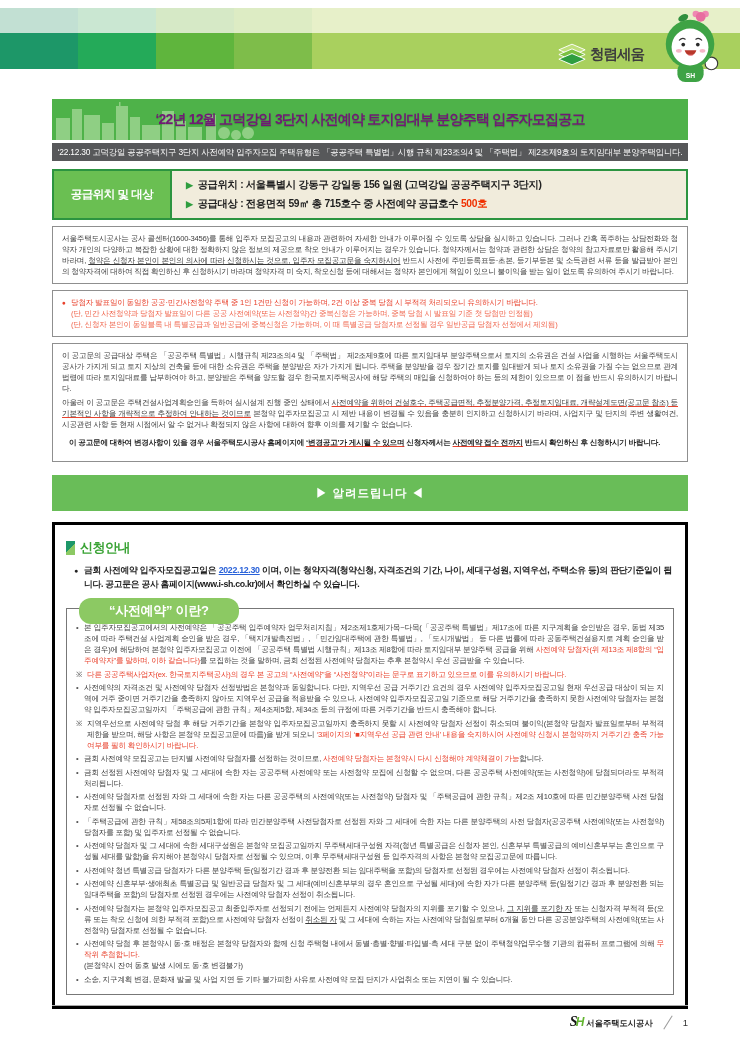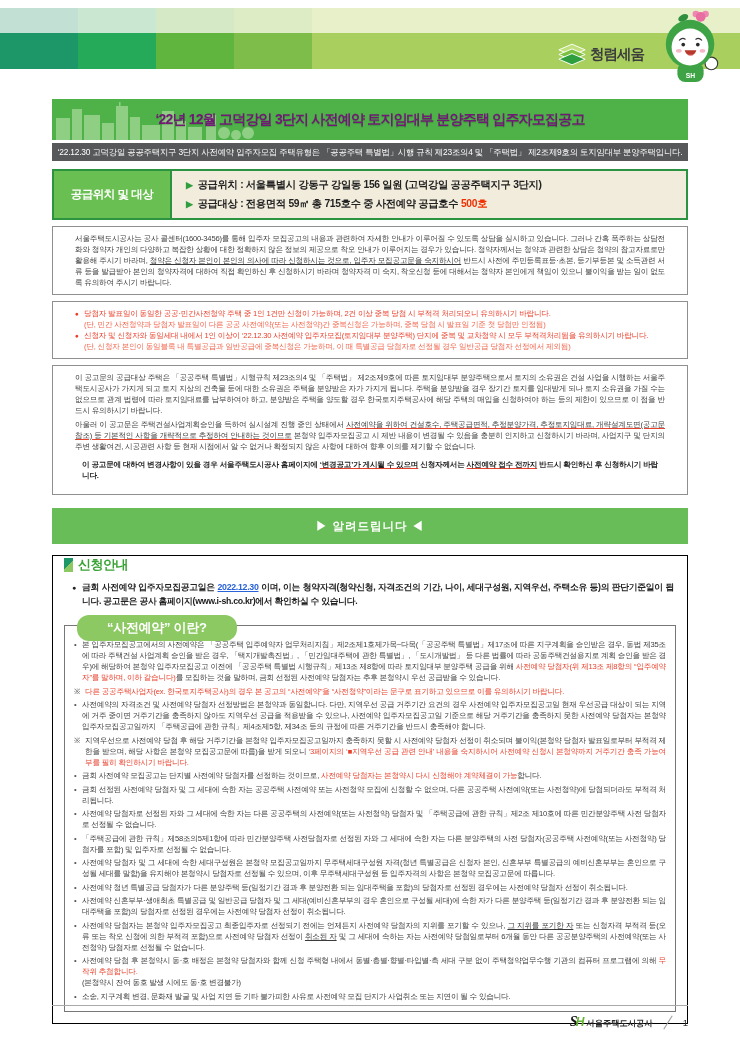--- a/index.html
+++ b/index.html
@@ -28,21 +28,21 @@
 
   
   .supply{margin:8px 52px 0;display:flex;border:2px solid #2c9440;}
   .supply-h{width:116px;flex:none;background:#6abf52;color:#fff;font-weight:bold;font-size:11.5px;
             display:flex;align-items:center;justify-content:center;border-right:2px solid #2c9440;letter-spacing:-0.5px;}
   .supply-b{flex:1;background:#f1ecdc;padding:7px 8px 7px 14px;display:flex;flex-direction:column;gap:5px;}
   .supply-row{font-size:10.3px;font-weight:bold;color:#222;letter-spacing:-0.3px;}
   .arrow{color:#2f9e3f;margin-right:5px;font-size:9px;}
 
   
-  .box{margin:6px 52px 0;border:1px solid #8f8f8f;padding:6px 22px;font-size:7.6px;line-height:1.45;
+  .box{margin:6px 52px 0;border:1px solid #8f8f8f;padding:6px 9px;font-size:7.6px;line-height:1.45;
        color:#3b3b3b;text-align:justify;letter-spacing:-0.2px;}
   .warning{color:#e8412c;}
   .wline{display:flex;}
   .wmk{flex:none;width:9px;font-size:6.5px;padding-top:1px;}
   .windent{padding-left:9px;}
   .notice p{margin:0 0 3px;}
   .notice p:last-child{margin:7px;}
   .notice .boldp{font-weight:bold;color:#1f1f1f;}
 
   
@@ -52,21 +52,21 @@
   .red-lt{color:#f0674f;}
   .red-bright{color:#f03000;}
   .blue-ul{color:#2a62d9;text-decoration:underline;}
   .block{display:block;}
 
   
   .banner{margin:13px 52px 0;height:36px;background:#69bd58;color:#fff;font-weight:bold;font-size:11.5px;
           display:flex;align-items:center;justify-content:center;letter-spacing:1px;}
 
   
-  .guide{margin:11px 52px 12px;border:1px solid #000000;padding:0 11px 11px;}
+  .guide{margin:11px 52px 12px;border:3px solid #000000;padding:14px 11px 11px;}
   .guide-head{display:flex;align-items:center;gap:5px;margin-bottom:6px;}
   .hd-bar{width:9px;height:14px;background:linear-gradient(135deg,#1d9768 0 52%,#8cc963 52% 100%);}
   .guide-title{color:#3aa335;font-weight:bold;font-size:13px;letter-spacing:-0.5px;}
   .gintro{display:flex;font-size:8.8px;font-weight:bold;color:#222;line-height:1.6;padding:0 2px 0 8px;
           letter-spacing:-0.3px;text-align:justify;}
   .gintro .mk{flex:none;width:10px;font-size:7px;padding-top:2px;}
 
   .pillbox{position:relative;border:1px solid #777;margin-top:17px;padding:13px 9px 7px;}
   .pill{position:absolute;top:-11px;left:12px;background:#8cc963;color:#fff;font-weight:bold;
         font-size:13px;padding:4px 30px;border-radius:12px;letter-spacing:-0.3px;}
@@ -174,24 +174,20 @@
   <div class="box"><span>서울주택도시공사는 공사 콜센터(1600-3456)를 통해 입주자 모집공고의 내용과 관련하여 자세한 안내가 이루어질 수 있도록 상담을 실시하고 있습니다. 그러나 간혹 폭주하는 상담전화와 청약자 개인의 다양하고 복잡한 상황에 대한 정확하지 않은 정보의 제공으로 착오 안내가 이루어지는 경우가 있습니다. 청약자께서는 청약과 관련한 상담은 청약의 참고자료로만 활용해 주시기 바라며, </span><span class="ul">청약은 신청자 본인이 본인의 의사에 따라 신청하시는 것으로, 입주자 모집공고문을 숙지하시어</span><span> 반드시 사전에 주민등록표등·초본, 등기부등본 및 소득관련 서류 등을 발급받아 본인의 청약자격에 대하여 직접 확인하신 후 신청하시기 바라며 청약자격 미 숙지, 착오신청 등에 대해서는 청약자 본인에게 책임이 있으니 불이익을 받는 일이 없도록 유의하여 주시기 바랍니다.</span></div>
 
   <div class="box warning">
     <div class="wline">
         <span class="wmk">●</span>
         <span class="tx"><span>당첨자 발표일이 동일한 공공·민간사전청약 주택 중 1인 1건만 신청이 가능하며, 2건 이상 중복 당첨 시 부적격 처리되오니 유의하시기 바랍니다.</span></span>
       </div>
     <div class="wline windent">
         <span class="tx"><span class="red-lt">(단, 민간 사전청약과 당첨자 발표일이 다른 공공 사전예약(또는 사전청약)간 중복신청은 가능하며, 중복 당첨 시 발표일 기준 첫 당첨만 인정됨)</span></span>
       </div>
-    <div class="wline">
-        <span class="wmk">●</span>
-        <span class="tx"><span>신청자 및 신청자와 동일세대 내에서 1인 이상이 ‘22.12.30 사전예약 입주자모집(토지임대부 분양주택) 단지에 중복 및 교차청약 시 모두 부적격처리됨을 유의하시기 바랍니다.</span></span>
-      </div>
     <div class="wline windent">
         <span class="tx"><span class="red-lt">(단, 신청자 본인이 동일블록 내 특별공급과 일반공급에 중복신청은 가능하며, 이 때 특별공급 당첨자로 선정될 경우 일반공급 당첨자 선정에서 제외됨)</span></span>
       </div>
   </div>
 
   <div class="box notice">
     <p><span>이 공고문의 공급대상 주택은 「공공주택 특별법」시행규칙 제23조의4 및 「주택법」 제2조제9호에 따른 토지임대부 분양주택으로서 토지의 소유권은 건설 사업을 시행하는 서울주택도시공사가 가지게 되고 토지 지상의 건축물 등에 대한 소유권은 주택을 분양받은 자가 가지게 됩니다. 주택을 분양받을 경우 장기간 토지를 임대받게 되나 토지 소유권을 가질 수는 없으므로 관계 법령에 따라 토지임대료를 납부하여야 하고, 분양받은 주택을 양도할 경우 한국토지주택공사에 해당 주택의 매입을 신청하여야 하는 등의 제한이 있으므로 이 점을 반드시 유의하시기 바랍니다.</span></p>
     <p><span>아울러 이 공고문은 주택건설사업계획승인을 득하여 실시설계 진행 중인 상태에서 </span><span class="ul-red">사전예약을 위하여 건설호수, 주택공급면적, 추정분양가격, 추정토지임대료, 개략설계도면(공고문 참조) 등 기본적인 사항을 개략적으로 추정하여 안내하는 것이므로</span><span> 본청약 입주자모집공고 시 제반 내용이 변경될 수 있음을 충분히 인지하고 신청하시기 바라며, 사업지구 및 단지의 주변 생활여건, 시공관련 사항 등 현재 시점에서 알 수 없거나 확정되지 않은 사항에 대하여 향후 이의를 제기할 수 없습니다.</span></p>
     <p class="boldp"><span>이 공고문에 대하여 변경사항이 있을 경우 서울주택도시공사 홈페이지에 </span><span class="ul-red">‘변경공고’가 게시될 수 있으며</span><span> 신청자께서는 </span><span class="ul-red">사전예약 접수 전까지</span><span> 반드시 확인하신 후 신청하시기 바랍니다.</span></p>
   </div>

